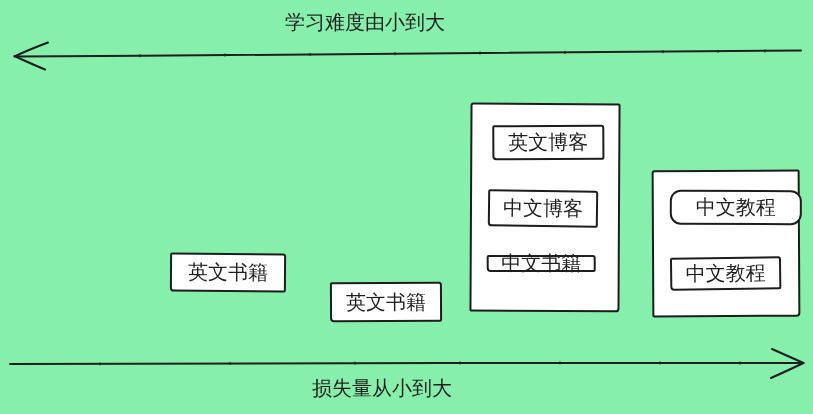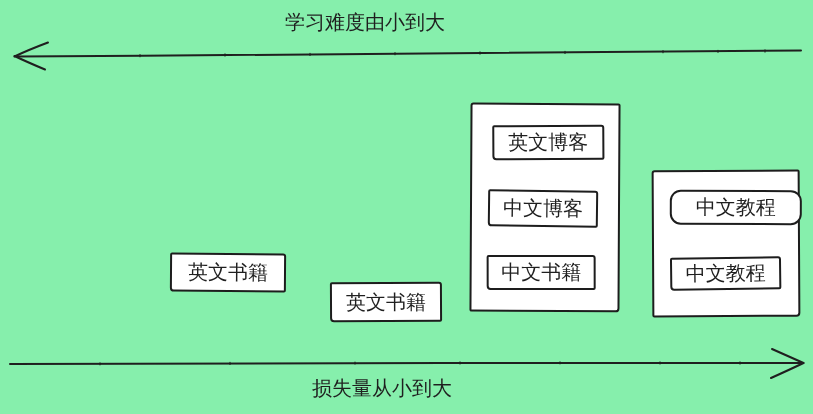--- a/index.html
+++ b/index.html
@@ -59,21 +59,21 @@
     border: 2px solid #1d1d1d;
     border-radius: 3px 2px 4px 2px;
     background: #ffffff;
     box-sizing: border-box;
   }
   .g1 { left: 470px; top: 103px; width: 150px; height: 209px; transform: rotate(0.3deg); }
   .g2 { left: 652px; top: 170px; width: 148px; height: 147px; transform: rotate(-0.3deg); }
 
   .g1 .t1 { left: 20px; top: 20px;  width: 112px; height: 35px; transform: rotate(-0.6deg); }
   .g1 .t2 { left: 16px; top: 85px;  width: 110px; height: 37px; transform: rotate(0.4deg); }
-  .g1 .t3 { left: 15px; top: 150px; width: 109px; height: 35px; transform: rotate(-0.4deg); }
+  .g1 .t3 { left: 15px; top: 150px; width: 109px; height: 17px; transform: rotate(-0.4deg); }
 
   .g2 .t1 { left: 16px; top: 18px;  width: 132px; height: 35px; transform: rotate(0.5deg); border-radius: 11px; }
   .g2 .t2 { left: 16px; top: 85px;  width: 111px; height: 33px; transform: rotate(-0.4deg); }
 </style>
 </head>
 <body>
 
 <div class="canvas">
 
   <svg class="arrows" width="813" height="414" viewBox="0 0 813 414" aria-hidden="true">

